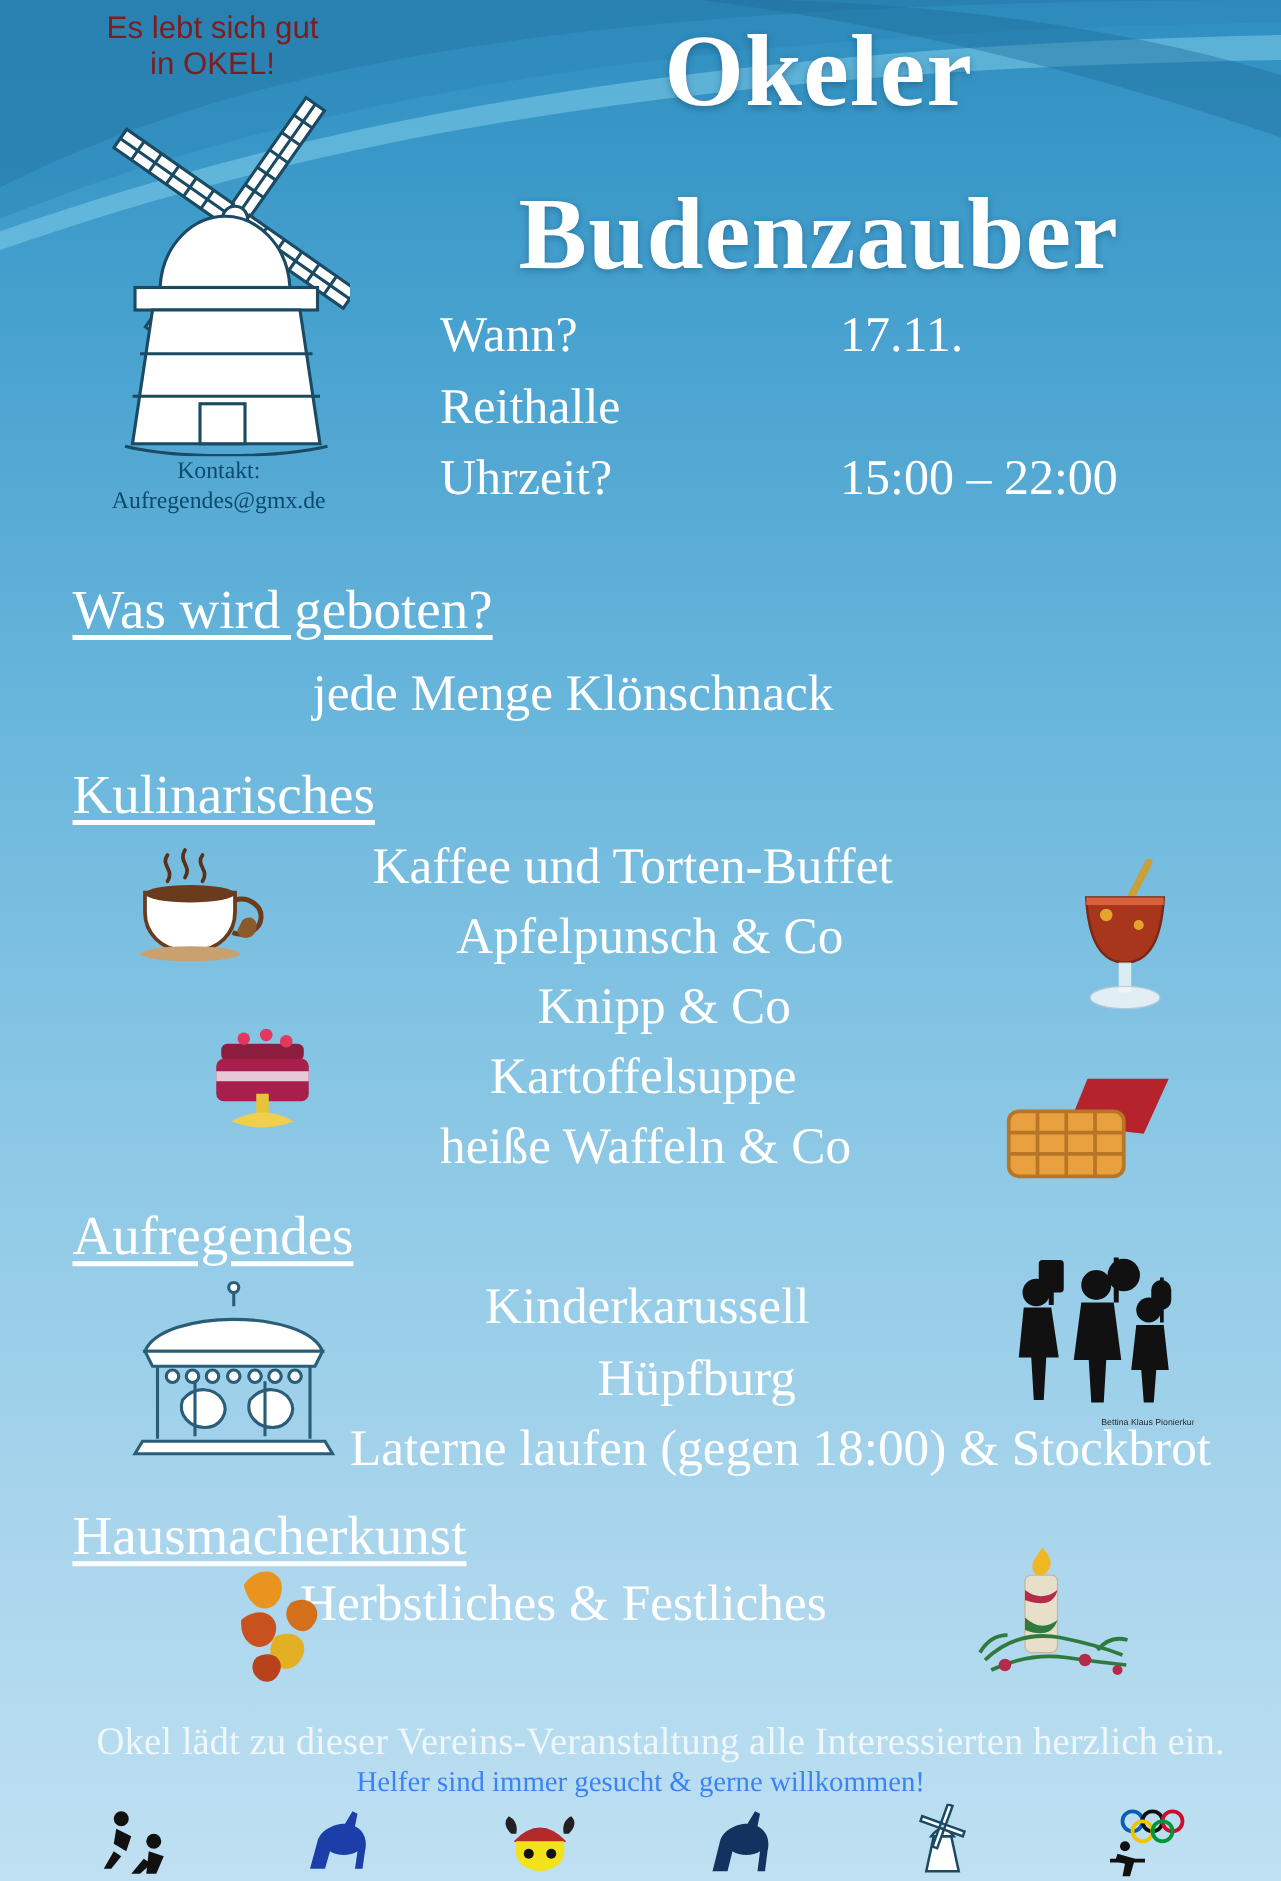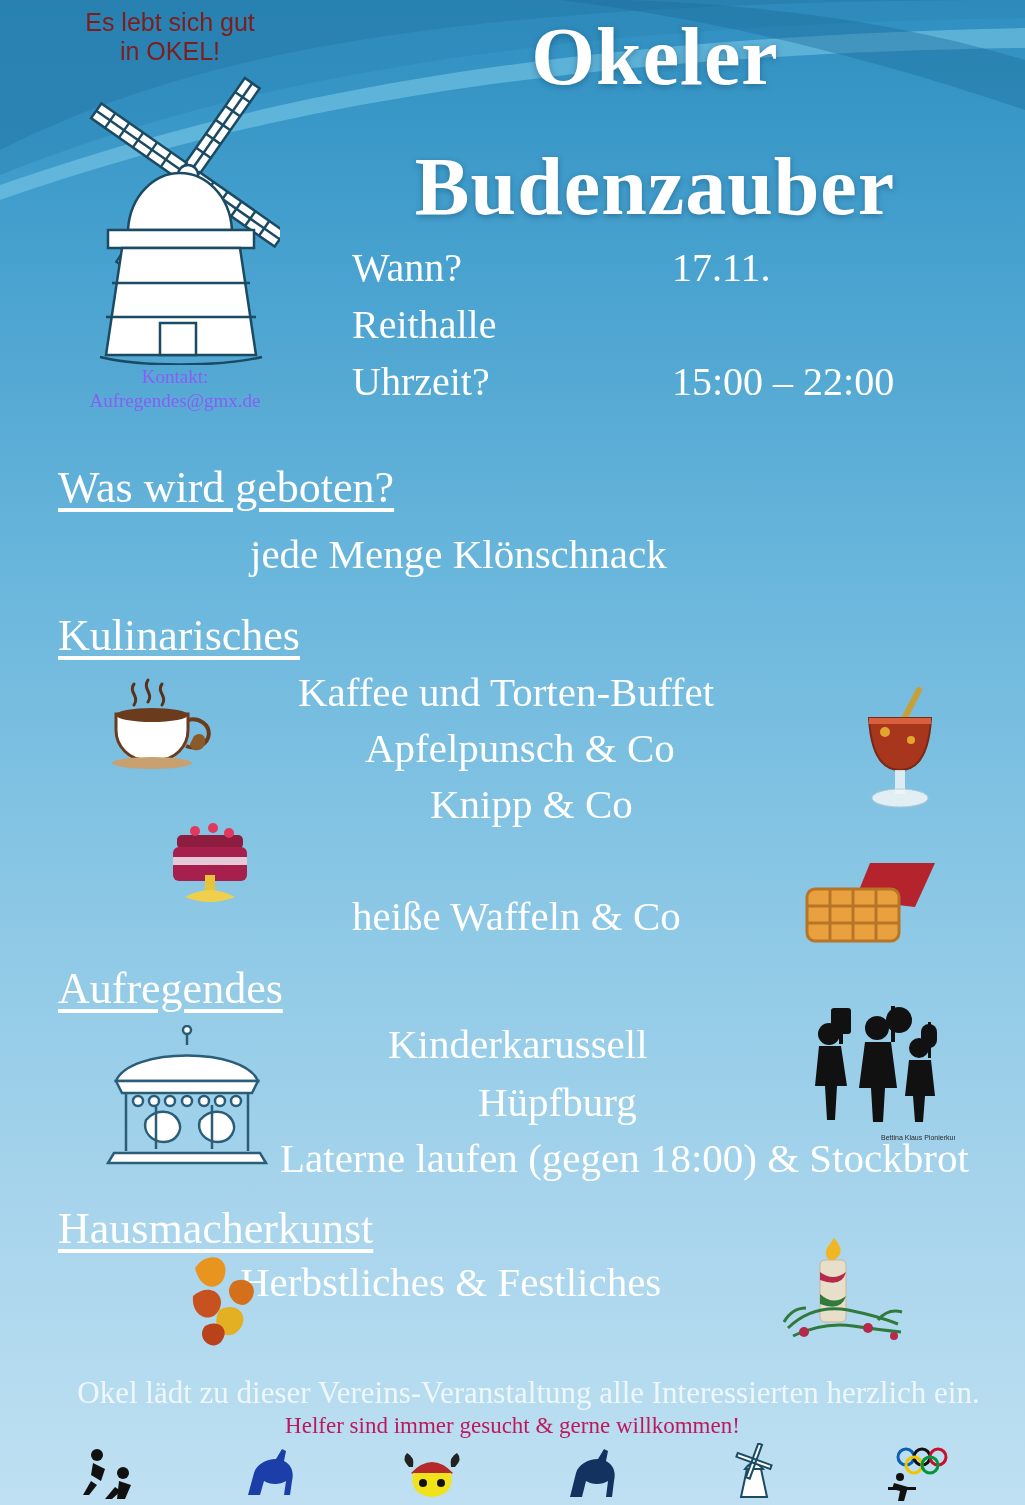--- a/index.html
+++ b/index.html
@@ -19,21 +19,21 @@
 
   
   .slogan{
     position:absolute;left:55px;top:8px;width:230px;text-align:center;
     font-size:25px;line-height:1.15;color:#7f1d1d;
     font-family:Liberation Sans, sans-serif;
   }
   .mill{position:absolute;left:60px;top:55px;width:220px;height:310px;}
   .contact{
     position:absolute;left:40px;top:365px;width:270px;text-align:center;
-    color:#8b5cf6;font-size:19px;line-height:1.25;
+    color:#0c4a6e;font-size:19px;line-height:1.25;
   }
 
   .title1{
     position:absolute;left:300px;top:10px;width:710px;text-align:center;
     font-size:82px;font-weight:bold;letter-spacing:1px;
     text-shadow:0 2px 6px rgba(0,40,70,.35);
   }
   .title2{
     position:absolute;left:300px;top:140px;width:710px;text-align:center;
     font-size:82px;font-weight:bold;letter-spacing:1px;
@@ -52,21 +52,21 @@
   }
   .line{position:absolute;font-size:41px;white-space:nowrap;}
 
   
   .foot1{
     position:absolute;left:16px;top:1375px;width:1025px;text-align:center;
     font-size:31px;color:#eef7fb;
   }
   .foot2{
     position:absolute;left:0;top:1413px;width:1025px;text-align:center;
-    font-size:23px;color:#be185d;
+    font-size:23px;color:#3b82f6;
   }
   .footicons{
     position:absolute;left:0;top:1440px;width:1025px;height:65px;
     display:flex;align-items:center;justify-content:space-around;padding:0 30px;
     box-sizing:border-box;
   }
   .footicons .fi{width:70px;height:60px;}
 
   
   .art{position:absolute;}
@@ -159,20 +159,21 @@
     </div>
   </div>
 
   <div class="sec-head" style="left:58px;top:462px;">Was wird geboten?</div>
   <div class="line" style="left:250px;top:518px;margin-top:12px;">jede Menge Klönschnack</div>
 
   <div class="sec-head" style="left:58px;top:610px;">Kulinarisches</div>
   <div class="line" style="left:298px;top:668px;">Kaffee und Torten-Buffet</div>
   <div class="line" style="left:365px;top:724px;">Apfelpunsch &amp; Co</div>
   <div class="line" style="left:430px;top:780px;">Knipp &amp; Co</div>
+  <div class="line" style="left:392px;top:836px;">Kartoffelsuppe</div>
   <div class="line" style="left:352px;top:892px;">heiße Waffeln &amp; Co</div>
 
   <svg class="art" style="left:98px;top:670px;width:120px;height:100px;" viewBox="0 0 120 100">
     <g fill="none" stroke="#5a3118" stroke-width="3" stroke-linecap="round">
       <path d="M36,14 c-6,8 6,12 0,21"></path>
         <path d="M50,10 c-6,9 6,13 0,22"></path>
         <path d="M64,14 c-6,8 6,12 0,21"></path>
     </g>
     <path d="M18,44 h72 v16 a30,30 0 0 1 -30,30 h-12 a30,30 0 0 1 -30,-30 z" fill="#ffffff" stroke="#6b3b1d" stroke-width="3"></path>
     <path d="M90,50 a16,14 0 1 1 -2,26" fill="none" stroke="#6b3b1d" stroke-width="4"></path>

